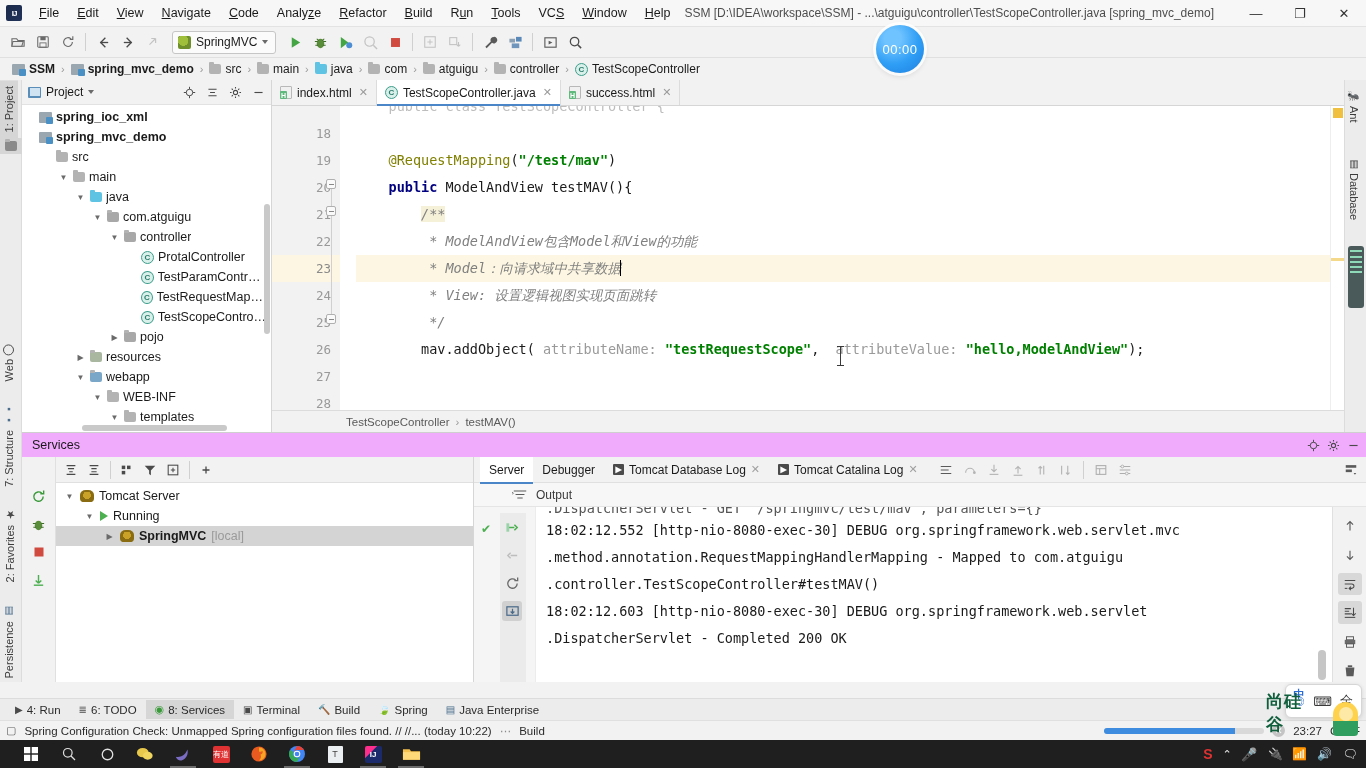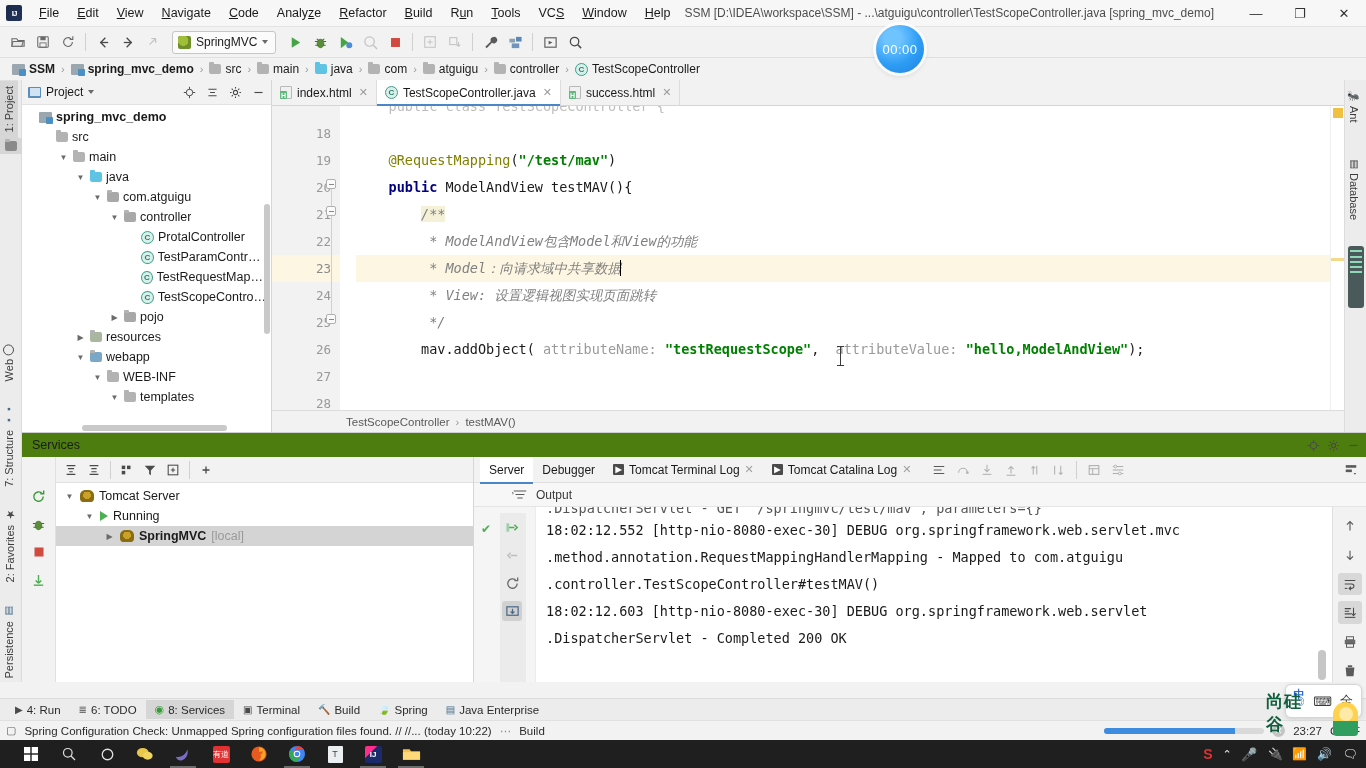--- a/index.html
+++ b/index.html
@@ -261,21 +261,21 @@
 
   
   .vbar-right {
     position: absolute; top: 80px; right: 0; width: 22px; height: 352px;
     background: #ececec; border-left: 1px solid #dcdcdc;
   }
 
   
   .services {
     position: absolute; top: 432px; left: 22px; right: 0; height: 250px;
-    background: #4d7c0f; border-top: 1px solid #cfcfcf;
+    background: #f0abfc; border-top: 1px solid #cfcfcf;
     display: flex; flex-direction: column;
   }
   .sv-header {
     height: 24px; display: flex; align-items: center; padding: 0 4px 0 10px;
     font-size: 12.5px;
   }
   .sv-header-btns { margin-left: auto; display: flex; gap: 2px; }
   .sv-main { flex: 1; display: flex; overflow: hidden; }
   .sv-left { width: 418px; background: #fff; border-right: 1px solid #d6d6d6;
              display: flex; flex-direction: column; }
@@ -671,20 +671,25 @@
       <div class="pp-btn">
         <svg width="13" height="13" viewBox="0 0 16 16">
             <path d="M3 8h10" stroke="#4a4a4a" stroke-width="1.4"></path>
           </svg>
       </div>
     </div>
     <div class="tree" id="project-tree">
         <div class="tnode" style="padding-left: 2px;">
           <span class="tarrow"></span>
           <span class="mod-ico"></span>
+          <span class="tlabel b">spring_ioc_xml</span>
+        </div>
+        <div class="tnode" style="padding-left: 2px;">
+          <span class="tarrow"></span>
+          <span class="mod-ico"></span>
           <span class="tlabel b">spring_mvc_demo</span>
         </div>
         <div class="tnode" style="padding-left: 19px;">
           <span class="tarrow"></span>
           <span class="folder-ico"></span>
           <span class="tlabel">src</span>
         </div>
         <div class="tnode" style="padding-left: 36px;">
           <span class="tarrow">▼</span>
           <span class="folder-ico"></span>
@@ -966,21 +971,21 @@
       <div class="sv-right">
         <div class="sv-tabs">
           <div class="svtab active">
             <span>Server</span>
           </div>
           <div class="svtab">
             <span>Debugger</span>
           </div>
           <div class="svtab">
             <span class="log-ico">▶</span>
-            <span>Tomcat Terminal Log</span>
+            <span>Tomcat Database Log</span>
             <span class="svtab-x">✕</span>
           </div>
           <div class="svtab">
             <span class="log-ico">▶</span>
             <span>Tomcat Catalina Log</span>
             <span class="svtab-x">✕</span>
           </div>
           <div class="sv-tb2">
             <div class="sv-tool-ico">
               <svg width="14" height="14" viewBox="0 0 16 16">

